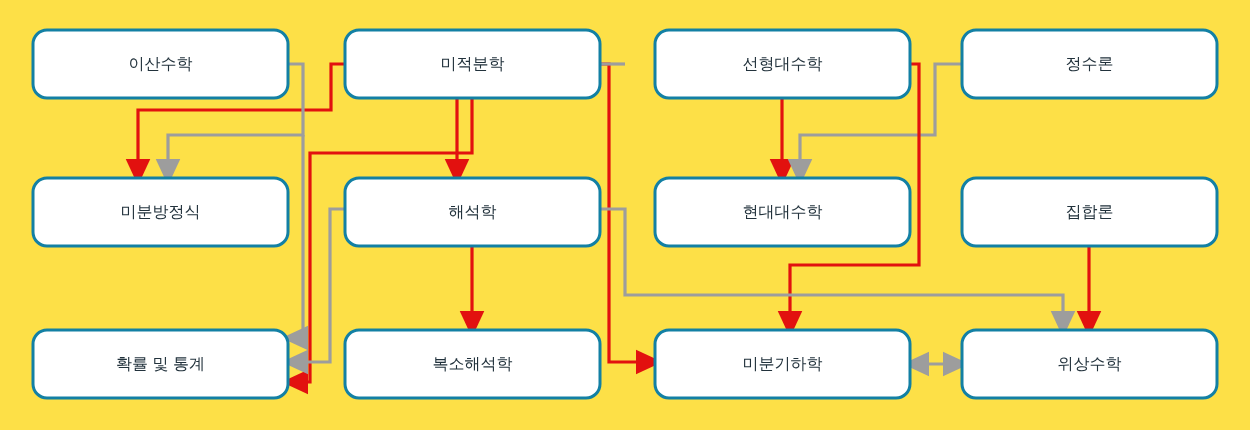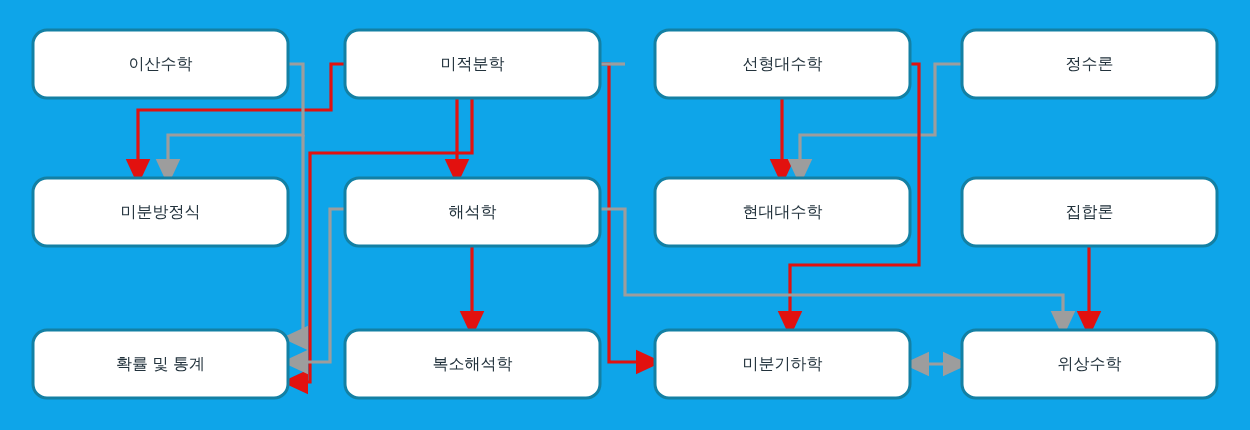--- a/index.html
+++ b/index.html
@@ -1,17 +1,17 @@
 <!DOCTYPE html>
 <html><head>
 <meta charset="utf-8">
 <style>
   html,body{margin:0;padding:0;background:#ffffff;}
   body{font-family:"Liberation Sans","DejaVu Sans",sans-serif;}
-  #stage{position:relative;width:1250px;height:430px;background:#0ea5e9;overflow:hidden;}
+  #stage{position:relative;width:1250px;height:430px;background:#fde047;overflow:hidden;}
   svg#graph{position:absolute;left:0;top:0;width:1250px;height:430px;display:block;}
   .node-rect{fill:#ffffff;stroke:#1380a4;stroke-width:3;}
   .node-label{font-family:"Liberation Sans","DejaVu Sans",sans-serif;font-size:16px;fill:#22323c;
                text-anchor:middle;dominant-baseline:middle;}
   .edge{fill:none;stroke-width:3.2;stroke-linecap:butt;stroke-linejoin:miter;}
   .edge-red{stroke:#e2110f;}
   .edge-gray{stroke:#9d9d9d;}
 </style>
 </head>
 <body>

